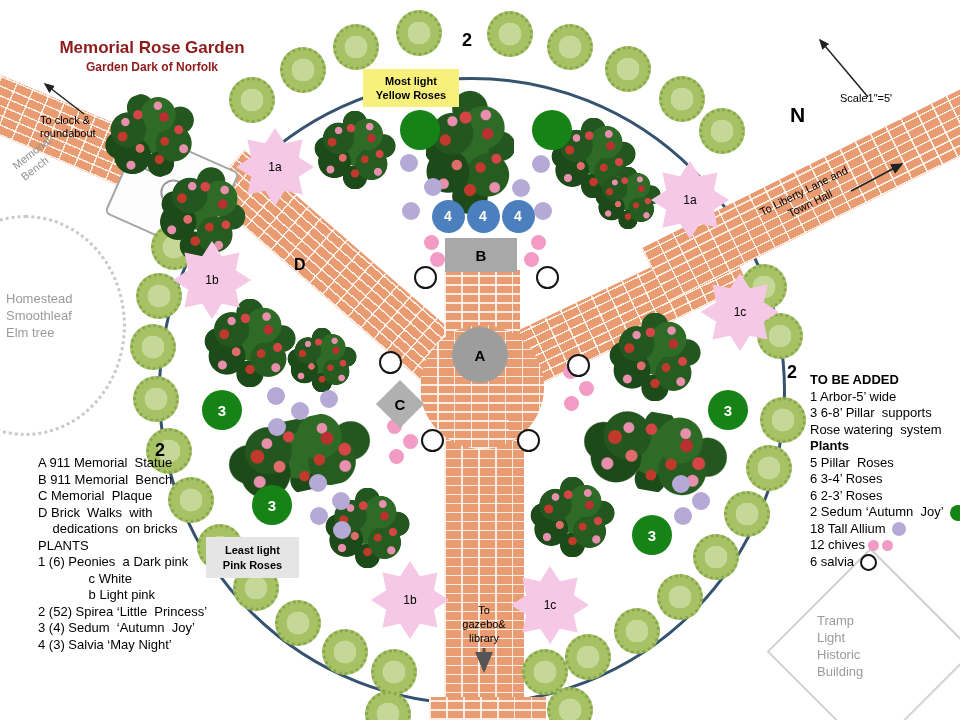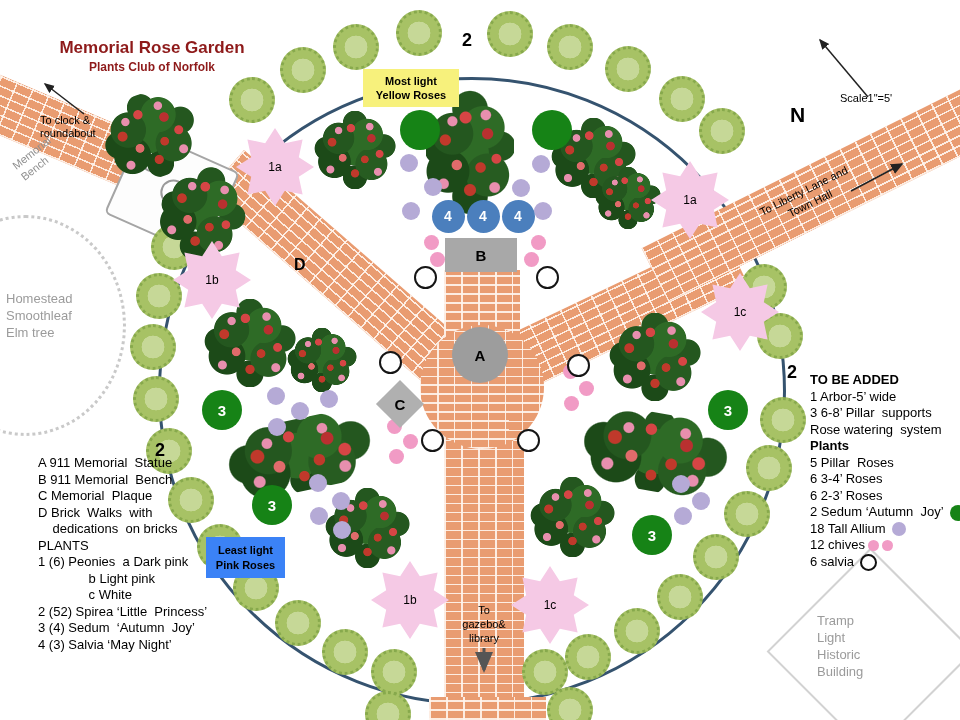--- a/index.html
+++ b/index.html
@@ -86,21 +86,21 @@
   .mon-b{left:445px;top:238px;width:72px;height:34px;background:#a8a8a8;}
   .mon-a{left:452px;top:327px;width:56px;height:56px;border-radius:50%;background:#9d9d9d;}
   .mon-c{left:383px;top:387px;width:34px;height:34px;background:#b0b0b0;transform:rotate(45deg);}
   .mon-c span{transform:rotate(-45deg);}
   .mon-d{left:294px;top:256px;font-size:16px;font-weight:700;position:absolute;}
 
   
   .zone{position:absolute;display:flex;align-items:center;justify-content:center;text-align:center;
         font-size:11px;font-weight:bold;line-height:1.3;}
   .zone-yellow{left:363px;top:69px;width:96px;height:38px;background:#f7f17c;}
-  .zone-pink{left:206px;top:537px;width:79px;height:41px;background:#3b82f6;}
+  .zone-pink{left:206px;top:537px;width:93px;height:41px;background:#e5e5e5;}
   .zone-white{left:663px;top:504px;width:99px;height:42px;background:#ffffff;}
 
   
   .title-block{position:absolute;left:48px;top:38px;width:208px;text-align:center;color:#8e1a1a;}
   .title-main{font-size:17px;font-weight:bold;}
   .title-year{font-size:13px;font-weight:bold;margin-top:2px;}
   .title-club{font-size:12px;font-weight:bold;margin-top:2px;}
 
   
   .n-label{position:absolute;left:790px;top:103px;font-size:21px;font-weight:600;}
@@ -266,21 +266,21 @@
   </div>
   <div class="mon-d">D</div>
 
   <div class="zone zone-yellow pre">Most light
 Yellow Roses</div>
   <div class="zone zone-pink pre">Least light
 Pink Roses</div>
 
   <div class="title-block">
     <div class="title-main">Memorial Rose Garden</div>
-    <div class="title-club">Plants Club of Norfolk</div>
+    <div class="title-club">Garden Dark of Norfolk</div>
   </div>
 
   <div class="n-label">N</div>
   <div class="scale-label">Scale1"=5'</div>
 
   <div class="dir-clock pre">To clock &amp;
 roundabout</div>
   <div class="dir-liberty pre">To Liberty Lane and
 Town Hall</div>
   <div class="dir-gazebo pre">To
@@ -299,22 +299,22 @@
 
   <div class="legend legend-existing">
     <div id="legend-existing-lines">
         <div class="lg-line">A 911 Memorial  Statue</div>
         <div class="lg-line">B 911 Memorial  Bench</div>
         <div class="lg-line">C Memorial  Plaque</div>
         <div class="lg-line">D Brick  Walks  with</div>
         <div class="lg-line">    dedications  on bricks</div>
         <div class="lg-line">PLANTS</div>
         <div class="lg-line">1 (6) Peonies  a Dark pink</div>
+        <div class="lg-line">              c White</div>
         <div class="lg-line">              b Light pink</div>
-        <div class="lg-line">              c White</div>
         <div class="lg-line">2 (52) Spirea ‘Little  Princess’</div>
         <div class="lg-line">3 (4) Sedum  ‘Autumn  Joy’</div>
         <div class="lg-line">4 (3) Salvia ‘May Night’</div>
       </div>
   </div>
 
   <div class="legend legend-added">
     <div class="lg-head">TO BE ADDED</div>
     <div id="legend-added-lines">
         <div class="lg-line"><span>1 Arbor-5’ wide</span></div>

